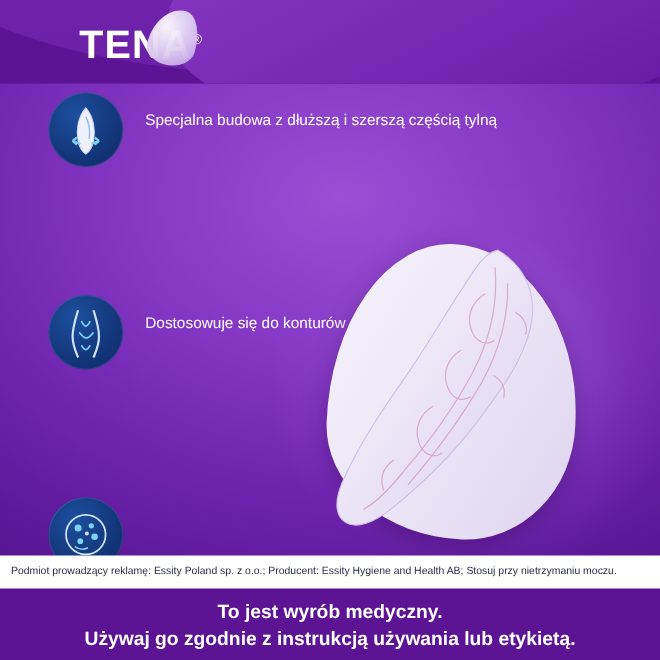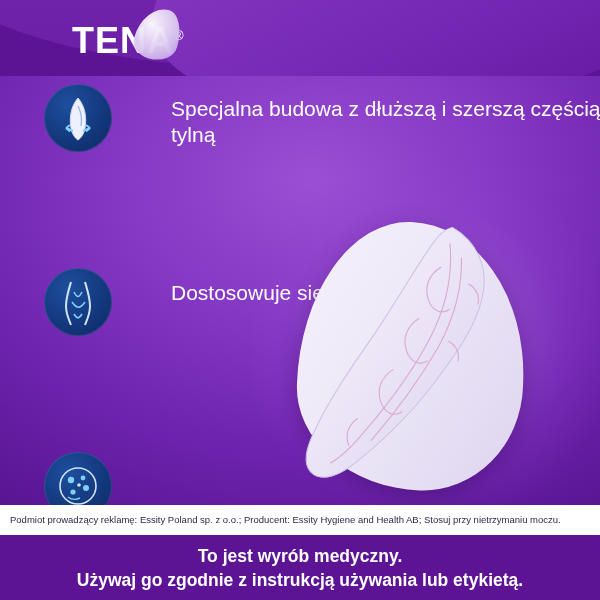--- a/index.html
+++ b/index.html
@@ -113,24 +113,23 @@
     border-radius: 50%;
     background: radial-gradient(circle at 36% 30%, #1d4f9e 0%, #13367a 60%, #0d2763 100%);
     box-shadow: inset 0 0 0 1px rgba(255,255,255,0.10);
   }
   .feature-text {
     position: absolute;
     left: 88px;
     top: 12px;
     width: 430px;
     color: #ffffff;
-    font-size: 21px;
+    font-size: 14px;
     line-height: 26px;
     font-weight: 400;
-    margin-left: 39px;
   }
   .f1 { top: 0; }
   .f2 { top: 92px; }
   .f3 { top: 184px; }
 
   
   .product {
     position: absolute;
     left: 298px;
     top: 222px;

